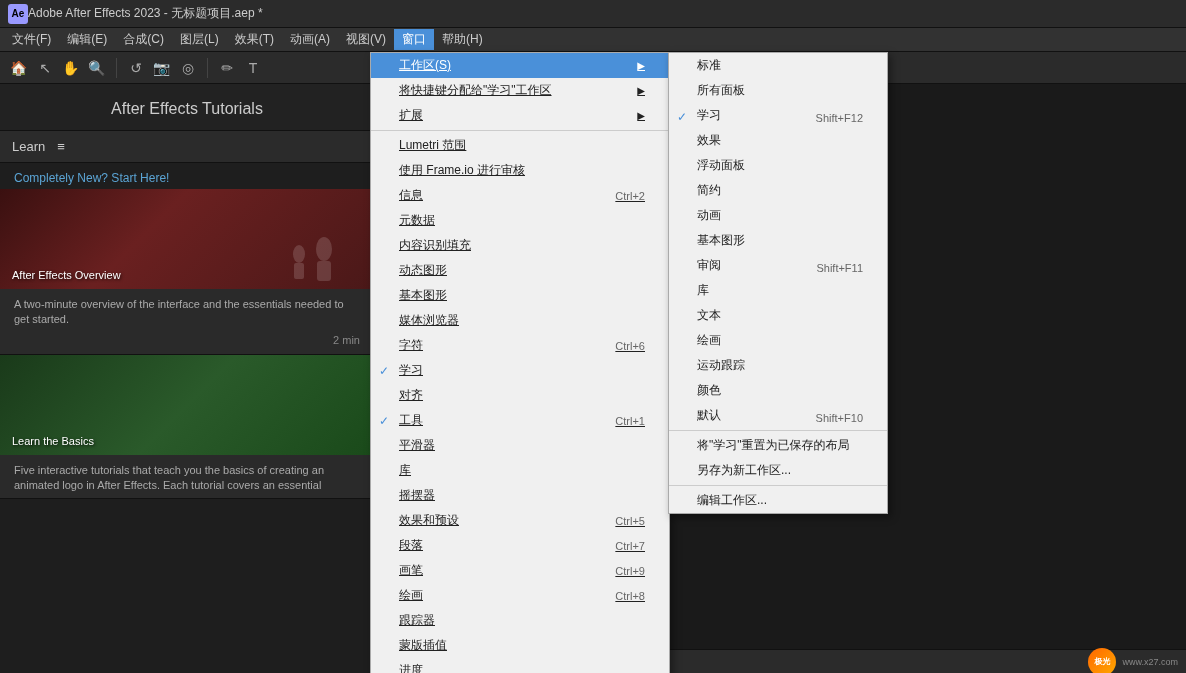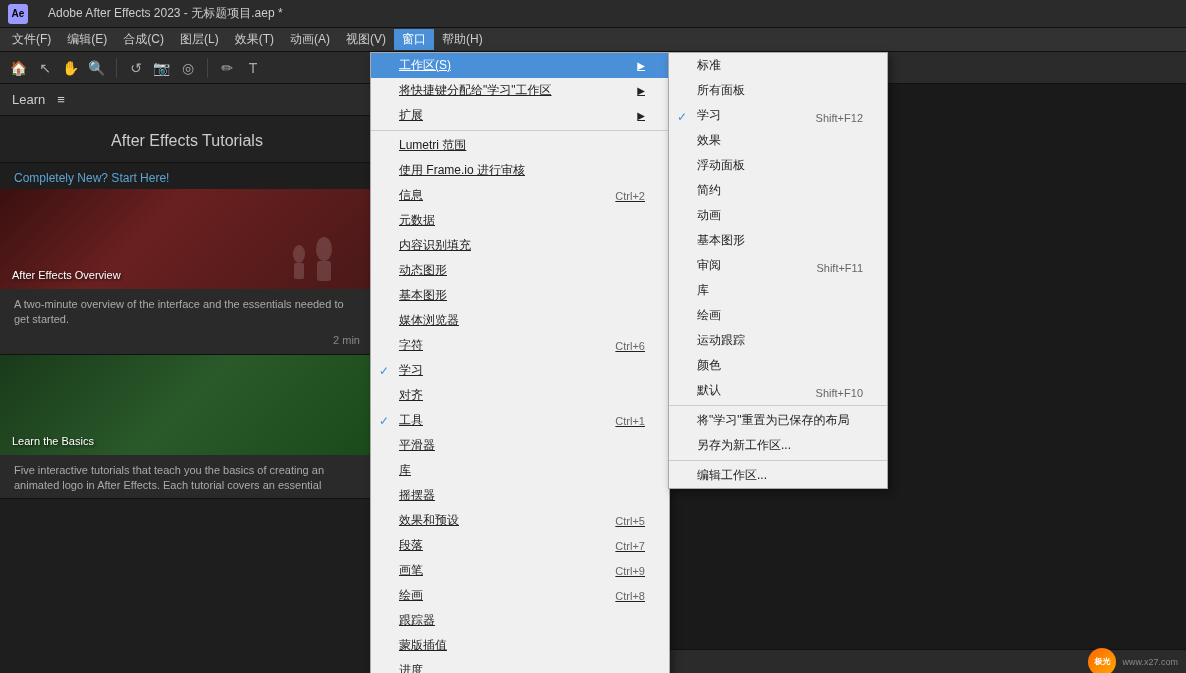--- a/index.html
+++ b/index.html
@@ -15,21 +15,21 @@
       color: #ccc;
       font-size: 12px;
       border-bottom: 1px solid #111;
     }
     #title-bar .ae-logo {
       width: 20px; height: 20px;
       background: #9999ff;
       border-radius: 3px;
       display: flex; align-items: center; justify-content: center;
       color: #000; font-weight: bold; font-size: 10px;
-      margin-right: 20px;
+      margin-right: 0;
     }
 
     
     #menu-bar {
       background: #323232;
       height: 24px;
       display: flex;
       align-items: center;
       padding: 0 4px;
       border-bottom: 1px solid #111;
@@ -304,27 +304,27 @@
   <div class="tool-btn">📷</div>
   <div class="tool-btn">◎</div>
   <div style="width:1px;height:20px;background:#444;margin:0 4px;"></div>
   <div class="tool-btn">✏</div>
   <div class="tool-btn">T</div>
 </div>
 
 <div id="main-layout">
 
   <div id="left-panel">
+    <div id="tutorials-title-section">
+      <div class="main-title">After Effects Tutorials</div>
+    </div>
+
     <div id="learn-header">
       <span>Learn</span>
       <span style="cursor:pointer;margin-left:4px;">≡</span>
-    </div>
-
-    <div id="tutorials-title-section">
-      <div class="main-title">After Effects Tutorials</div>
     </div>
 
     <div style="padding:8px 14px 4px 14px;color:#5ba4d4;font-size:12px;">Completely New? Start Here!</div>
 
     <div class="tutorial-card">
       <div class="card-image overview">
         <svg class="overview-silhouette" viewBox="0 0 80 70">
           <ellipse cx="50" cy="30" rx="8" ry="12" fill="rgba(255,255,255,0.3)"></ellipse>
           <rect x="43" y="42" width="14" height="20" rx="3" fill="rgba(255,255,255,0.3)"></rect>
           <ellipse cx="25" cy="35" rx="6" ry="9" fill="rgba(255,255,255,0.3)"></ellipse>
@@ -472,20 +472,23 @@
     </div>
     <div class="menu-entry">
       <span>基本图形</span>
     </div>
     <div class="menu-entry">
       <span>审阅</span>
       <span class="shortcut">Shift+F11</span>
     </div>
     <div class="menu-entry">
       <span>库</span>
+    </div>
+    <div class="menu-entry">
+      <span>文本</span>
     </div>
     <div class="menu-entry">
       <span>绘画</span>
     </div>
     <div class="menu-entry">
       <span>运动跟踪</span>
     </div>
     <div class="menu-entry">
       <span>颜色</span>
     </div>

